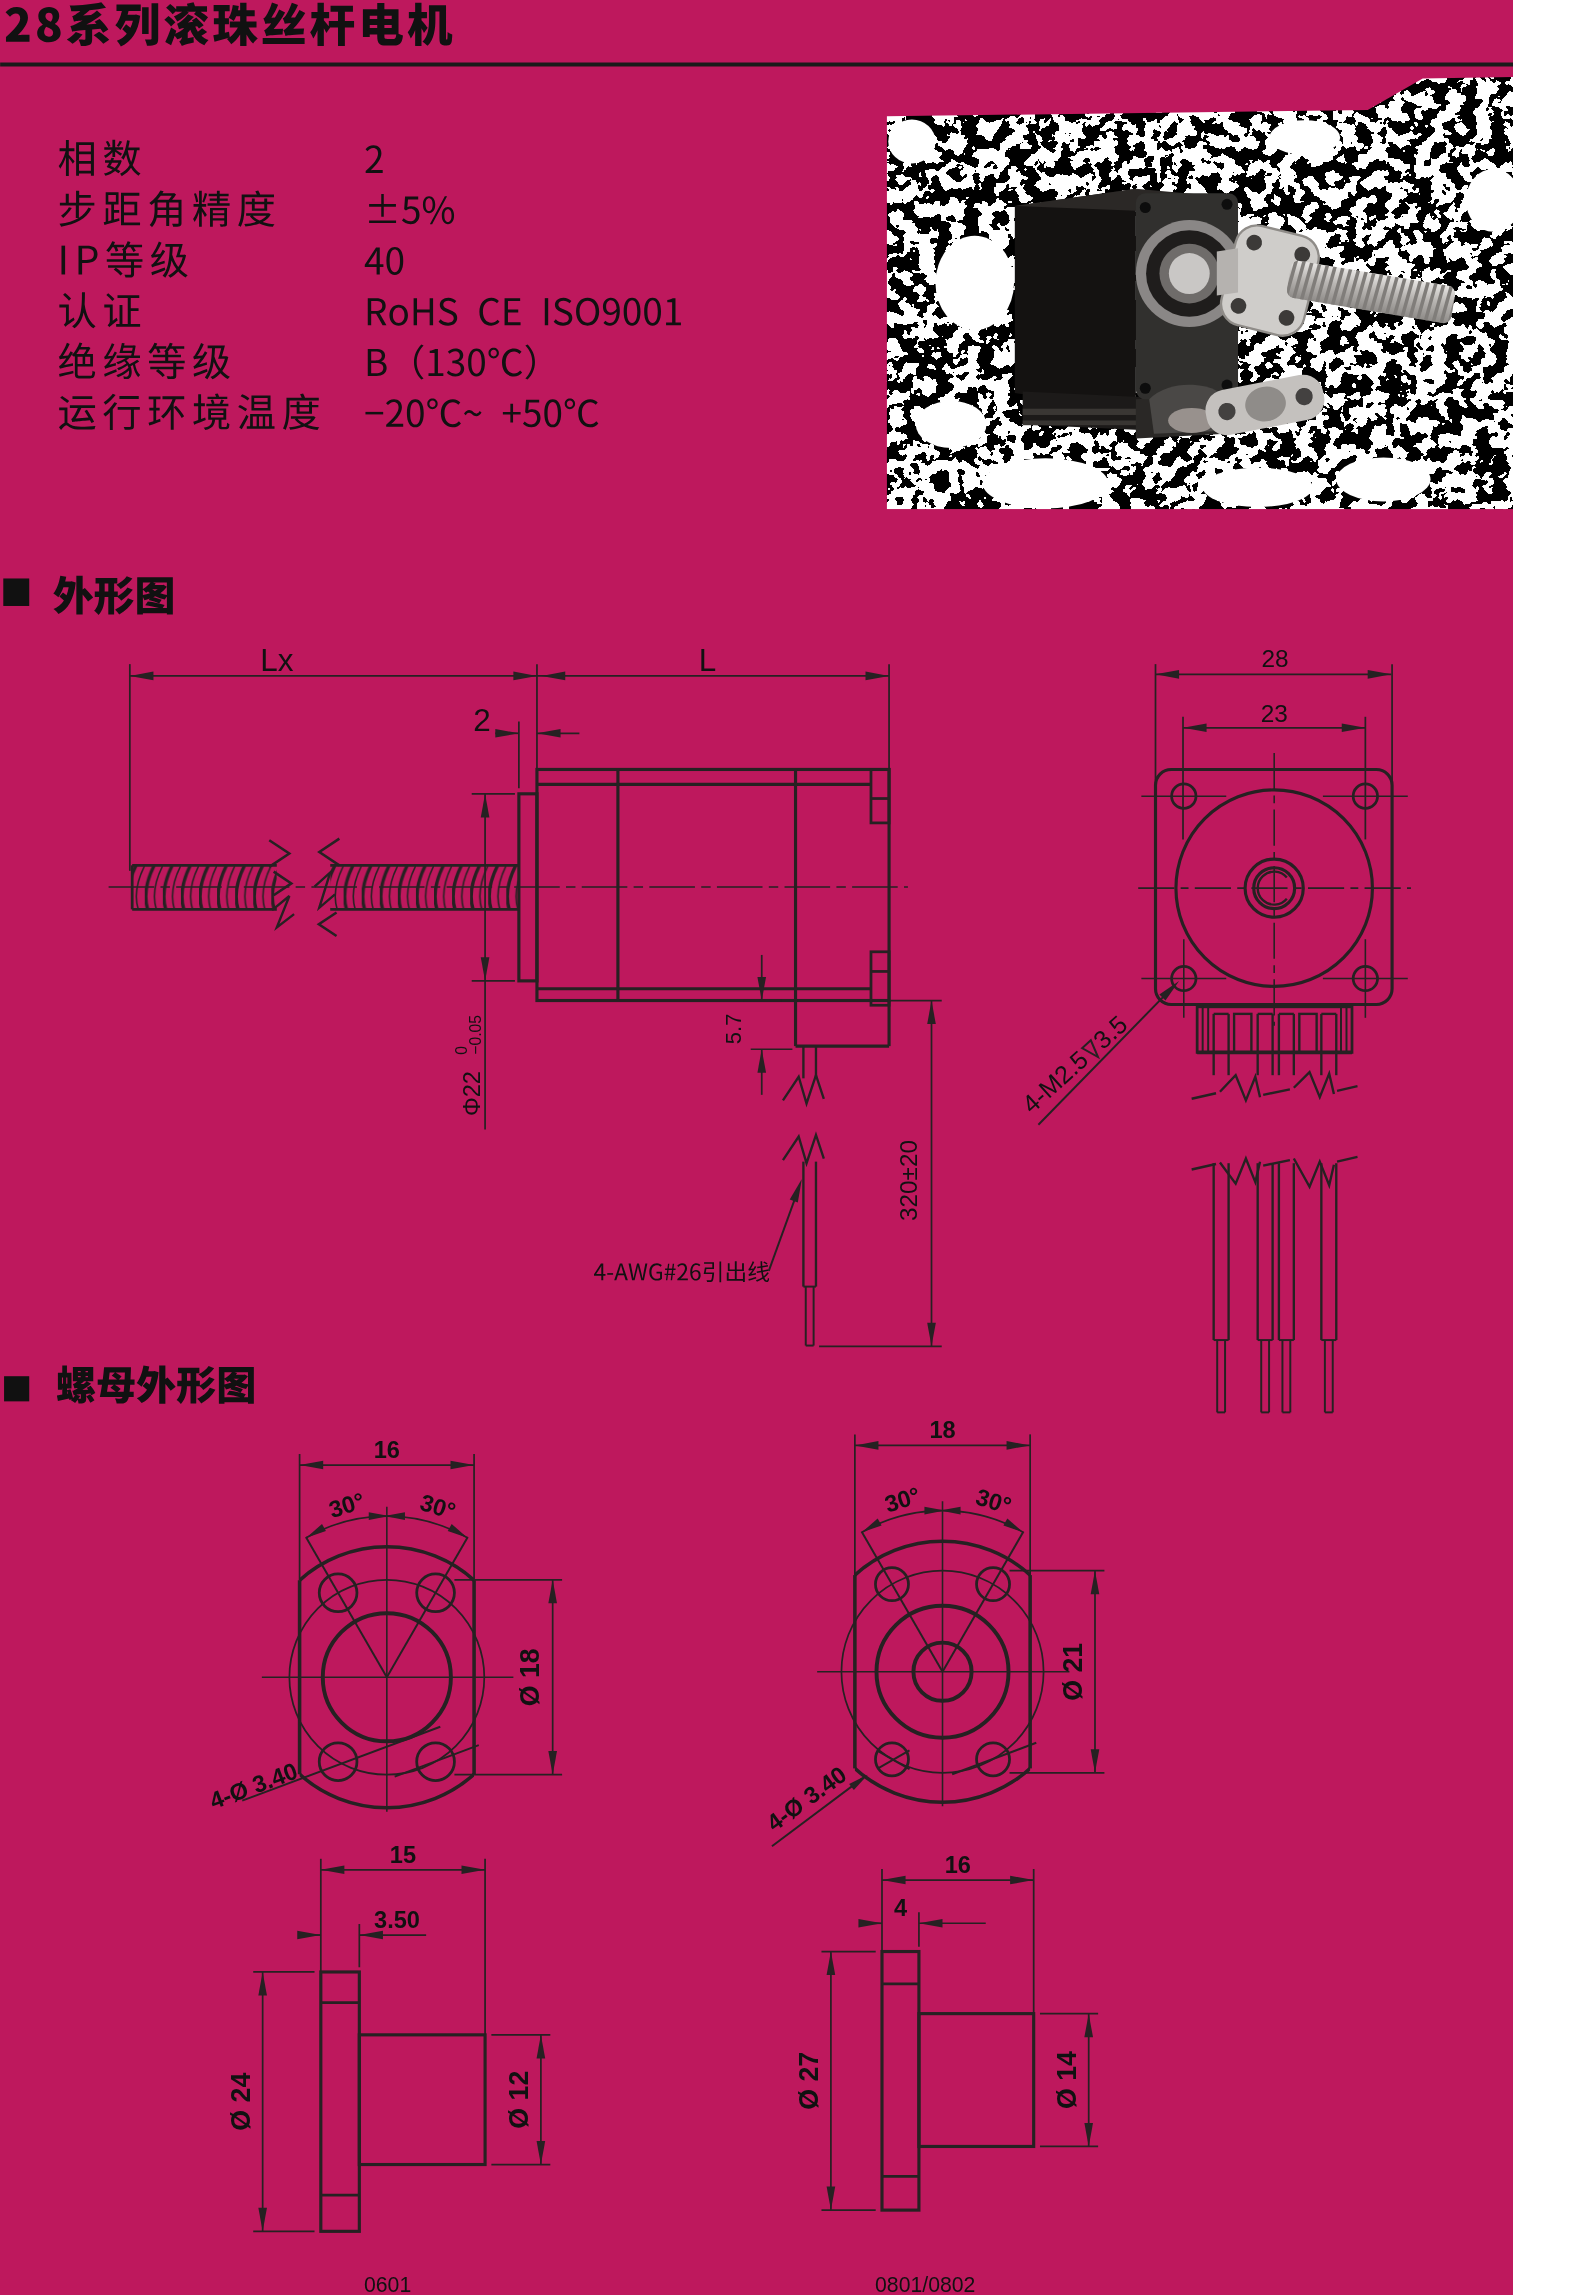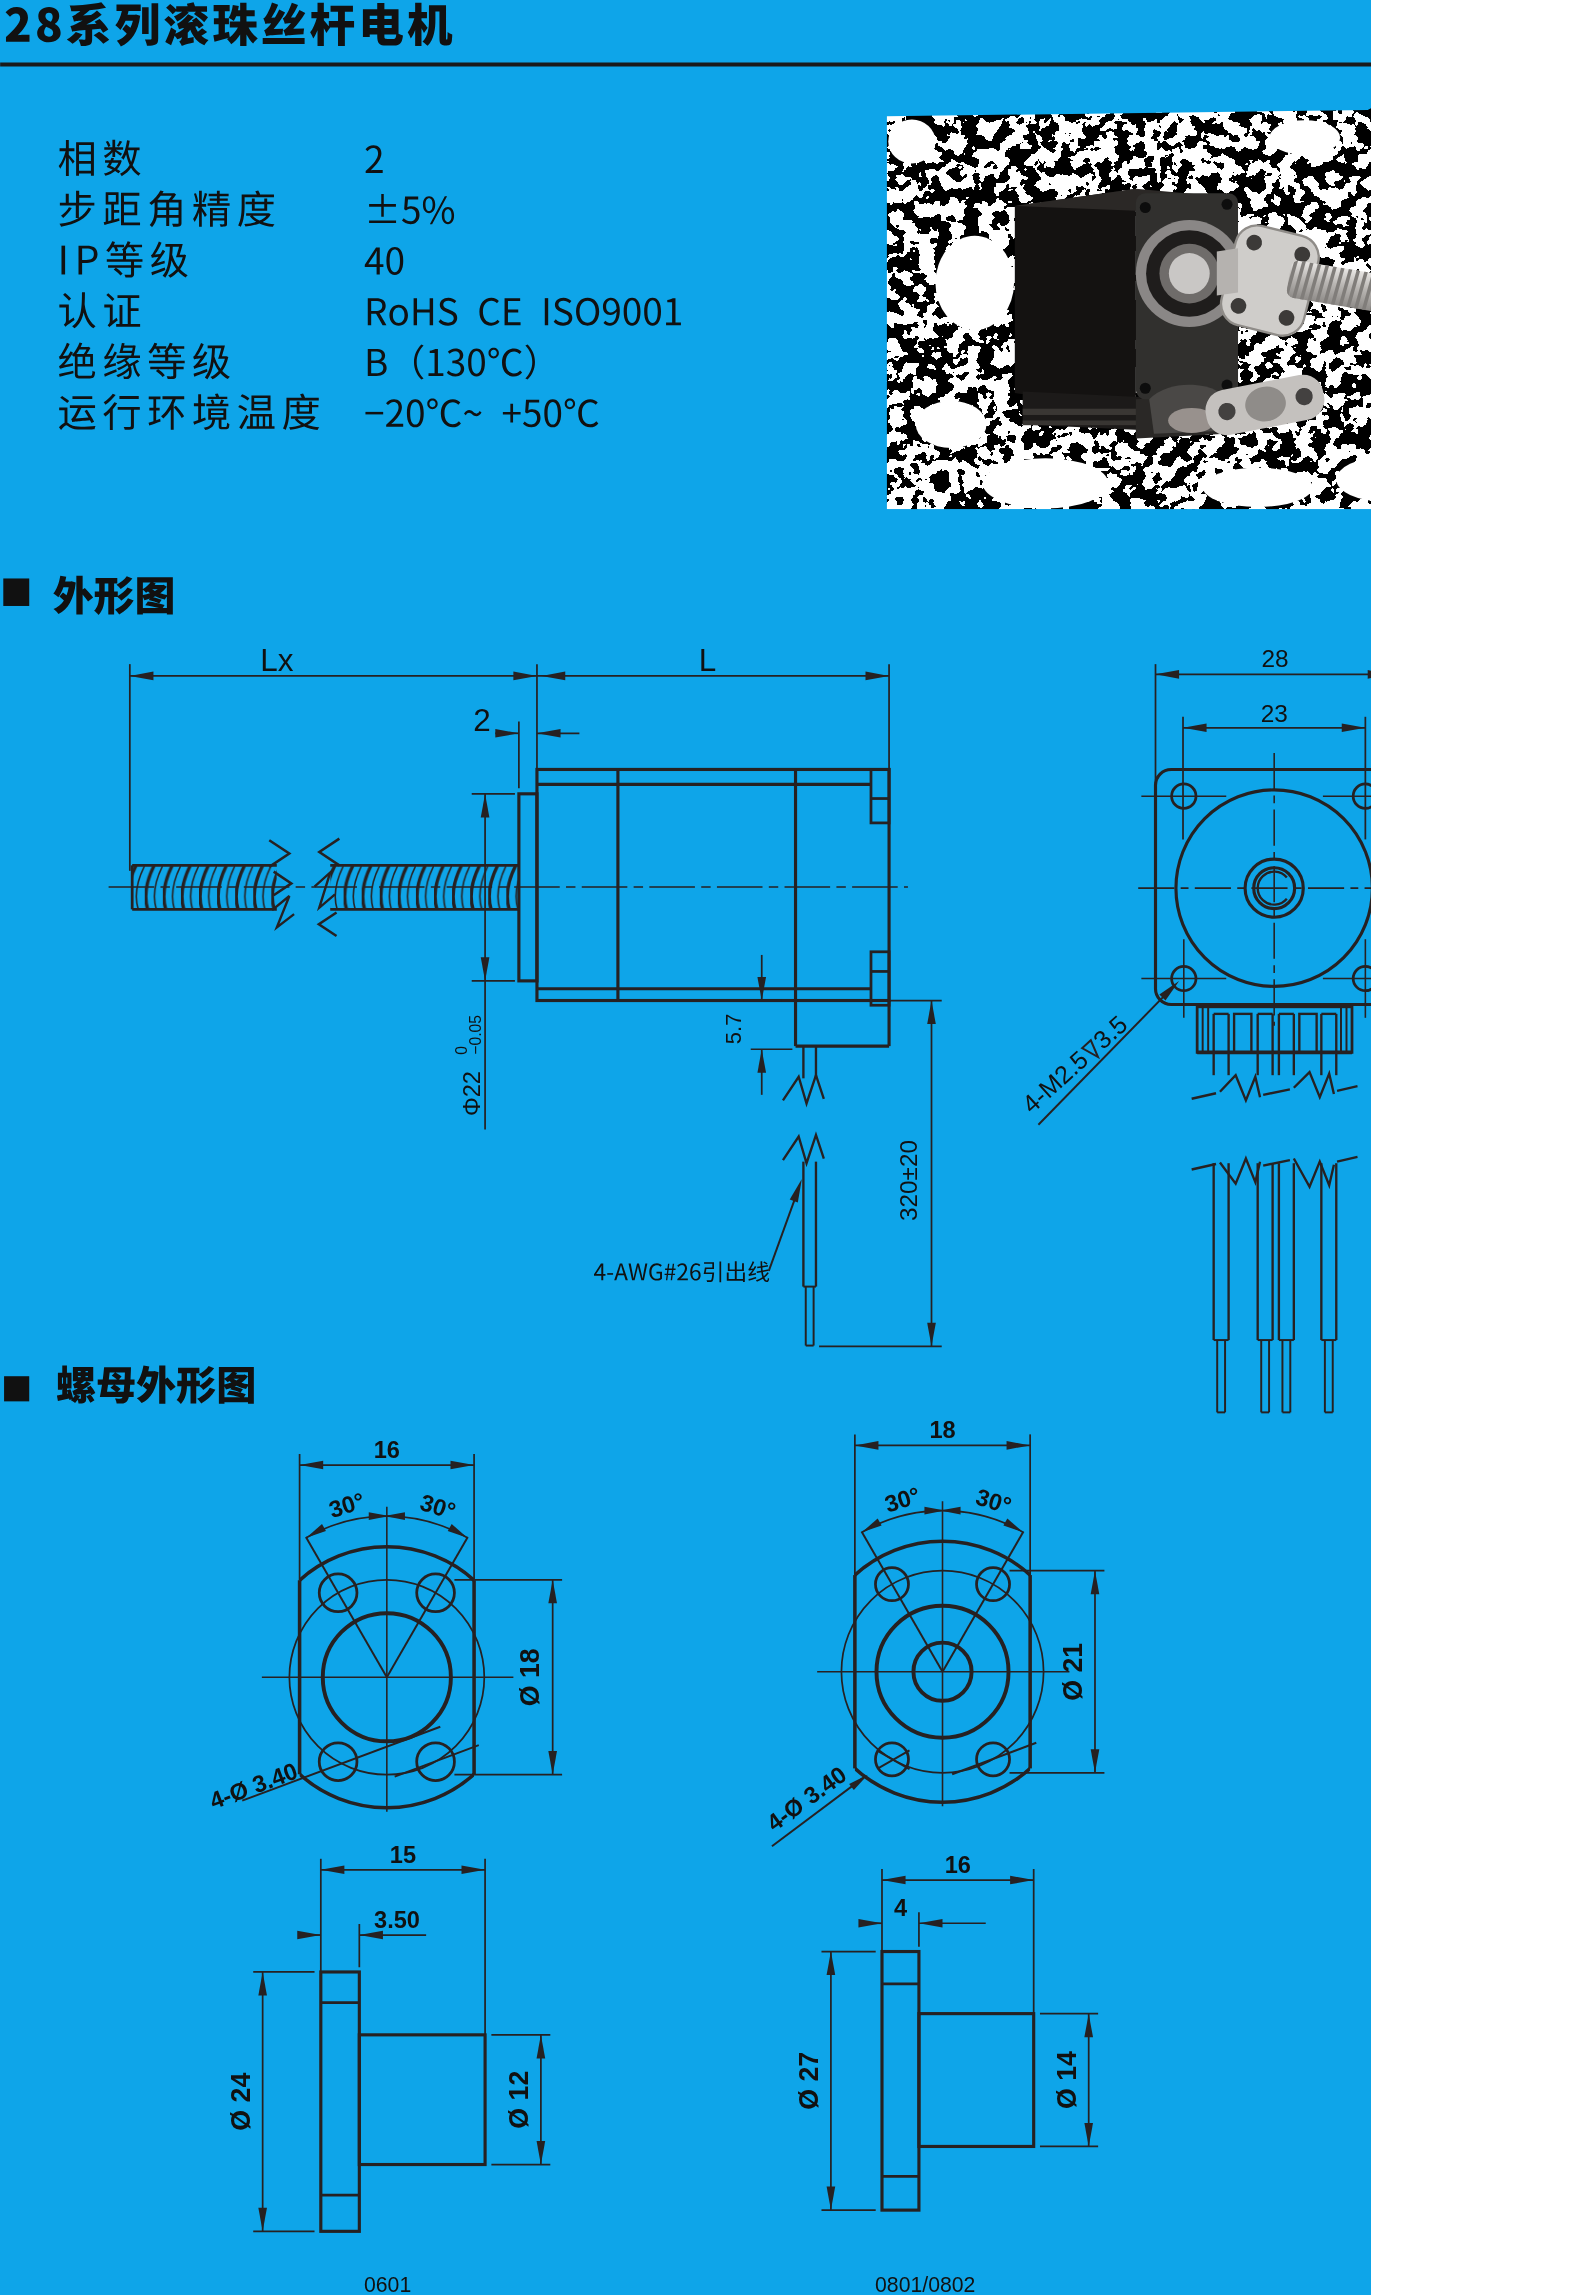--- a/index.html
+++ b/index.html
@@ -1,14 +1,14 @@
 <!DOCTYPE html>
 <html style="font-size:12.6px"><head><meta charset="utf-8"><style>
 html,body{margin:0;padding:0;background:#fff;}
-#pg{position:relative;width:1371px;height:2295px;background:#0ea5e9;overflow:hidden;font-family:"Liberation Sans",sans-serif;}
+#pg{position:relative;width:1513px;height:2295px;background:#be185d;overflow:hidden;font-family:"Liberation Sans",sans-serif;}
 svg{position:absolute;left:0;top:0;}
 </style></head><body>
 <div id="pg">
 <svg width="1595" height="2295" viewBox="0 0 2029 2920">
 <defs>
 <pattern id="thr" x="0" y="1101" width="23" height="57" patternUnits="userSpaceOnUse">
 <path d="M 4,57 C -2,38 4,16 12,0" fill="none" stroke="#262122" stroke-width="4.2"></path>
 <path d="M 15,57 C 9,38 15,16 23,0" fill="none" stroke="#262122" stroke-width="2"></path>
 </pattern>
 </defs>

